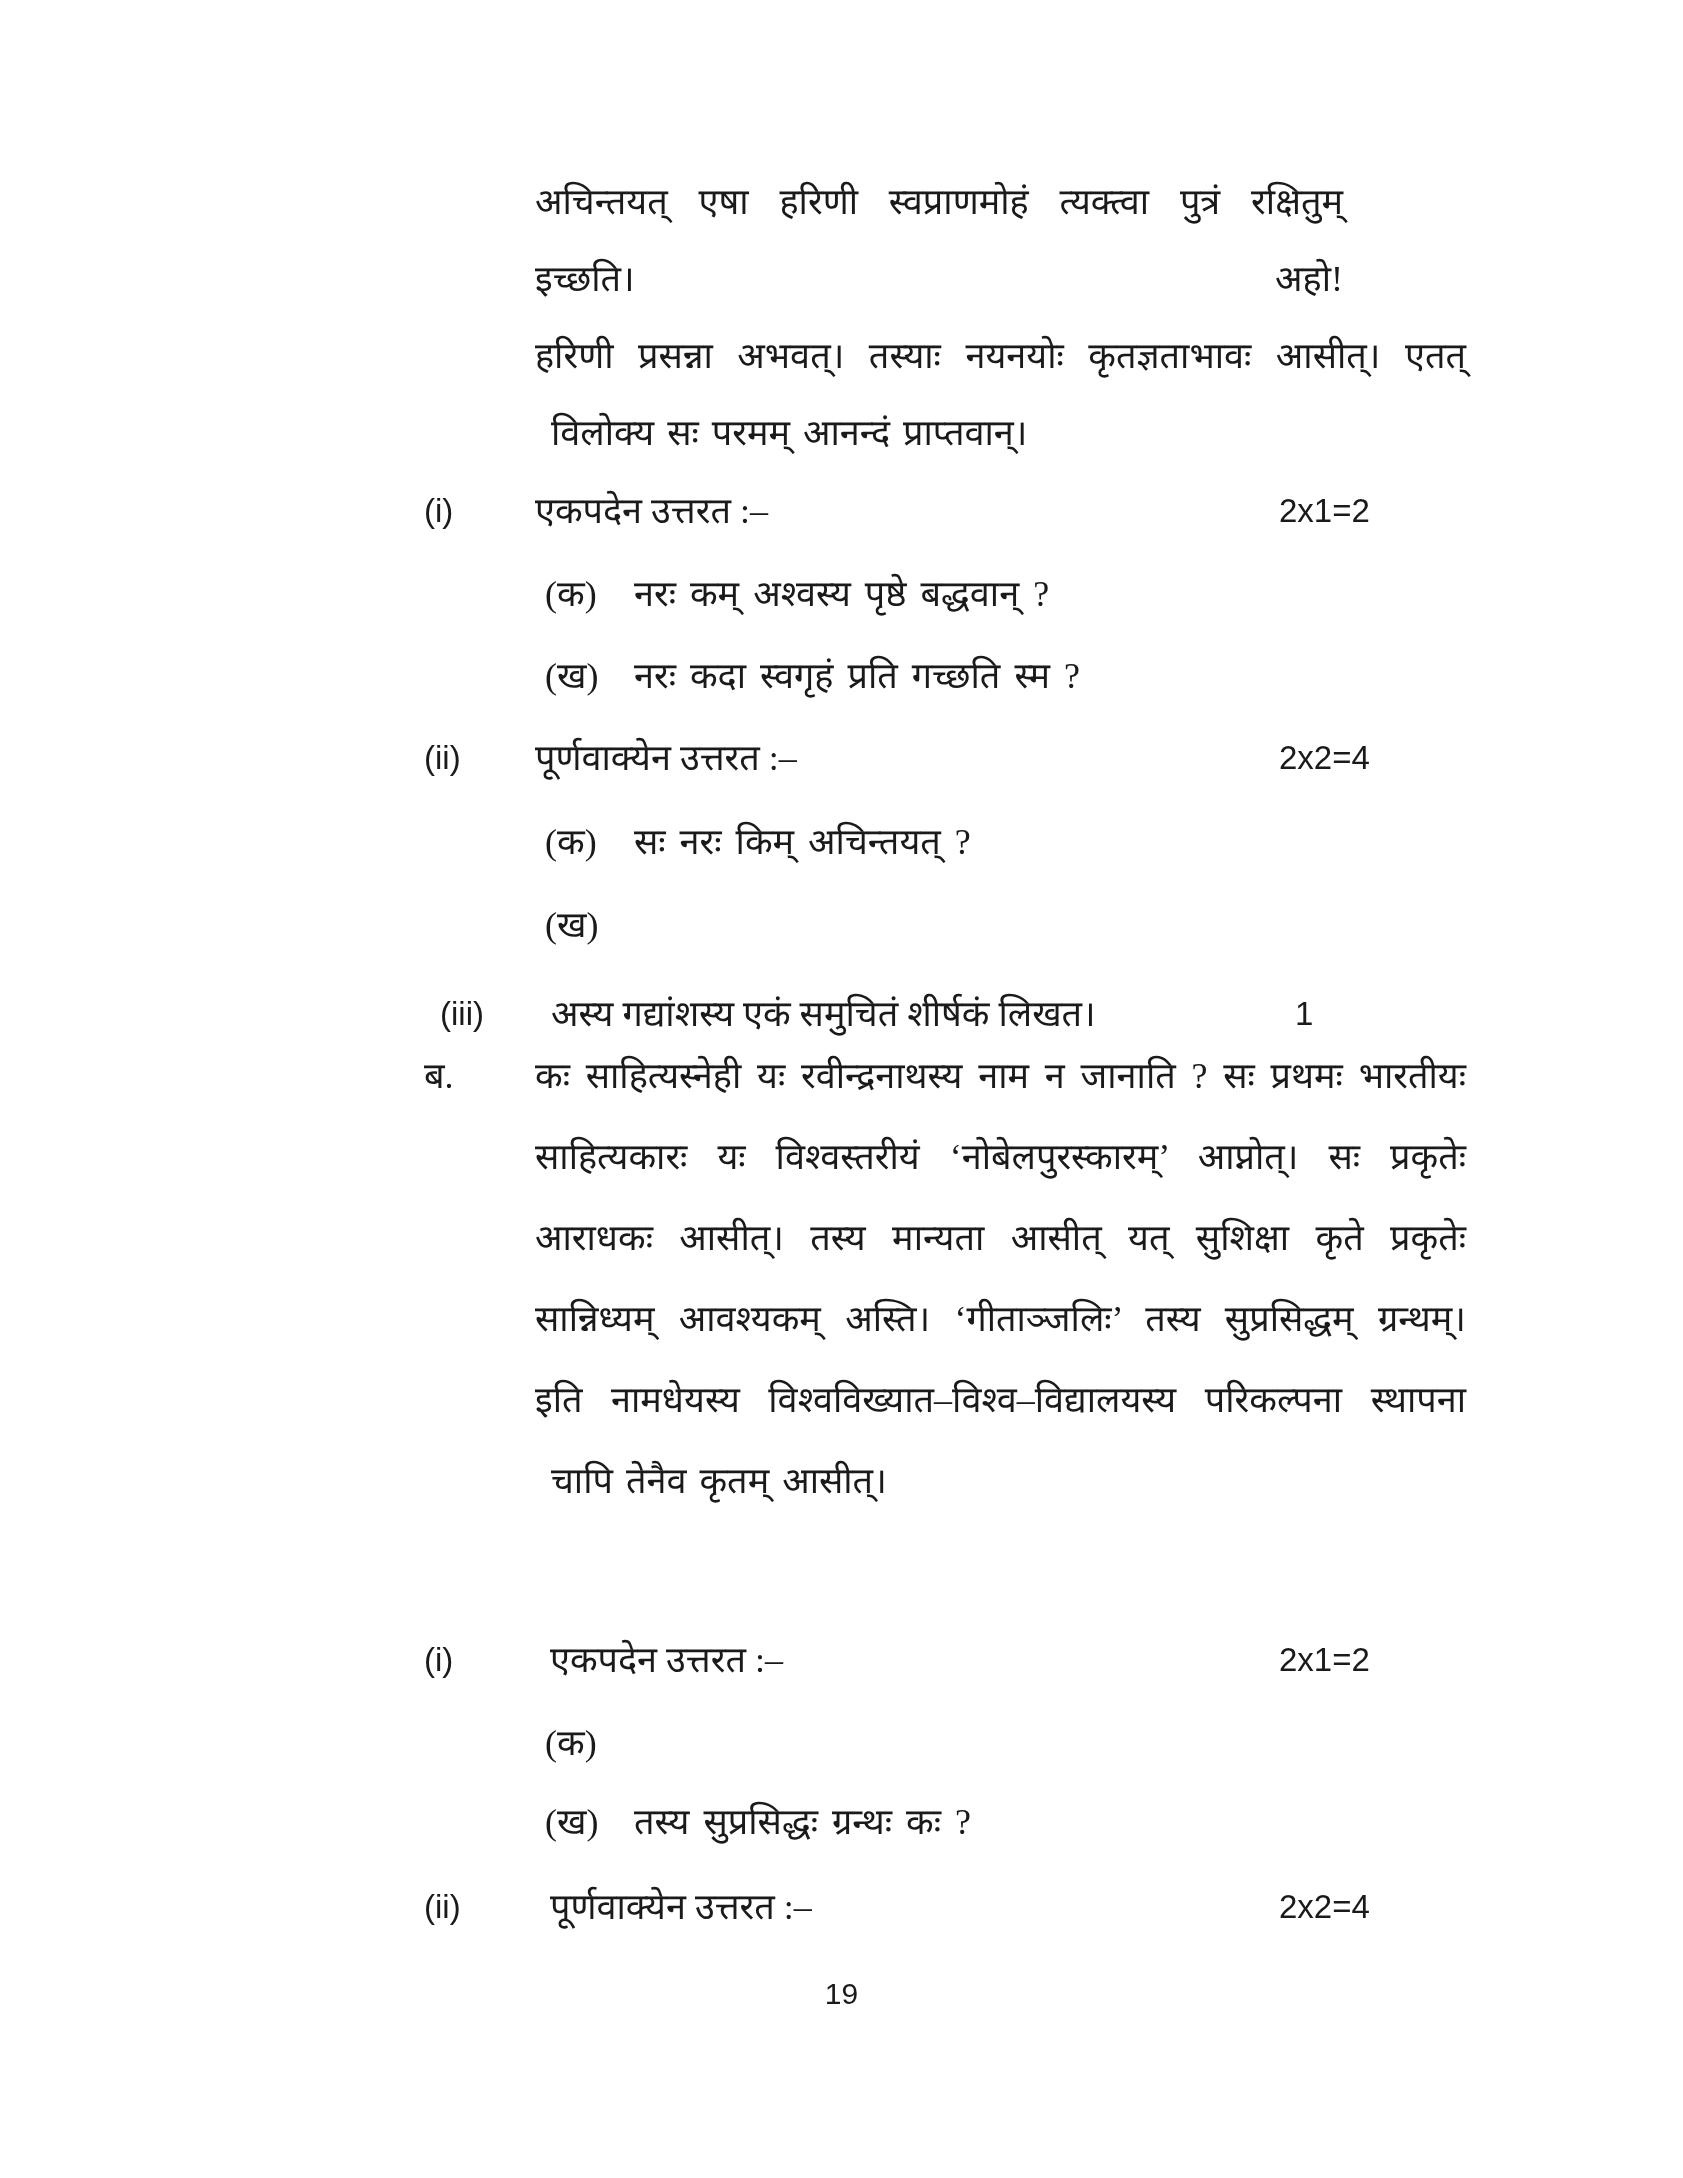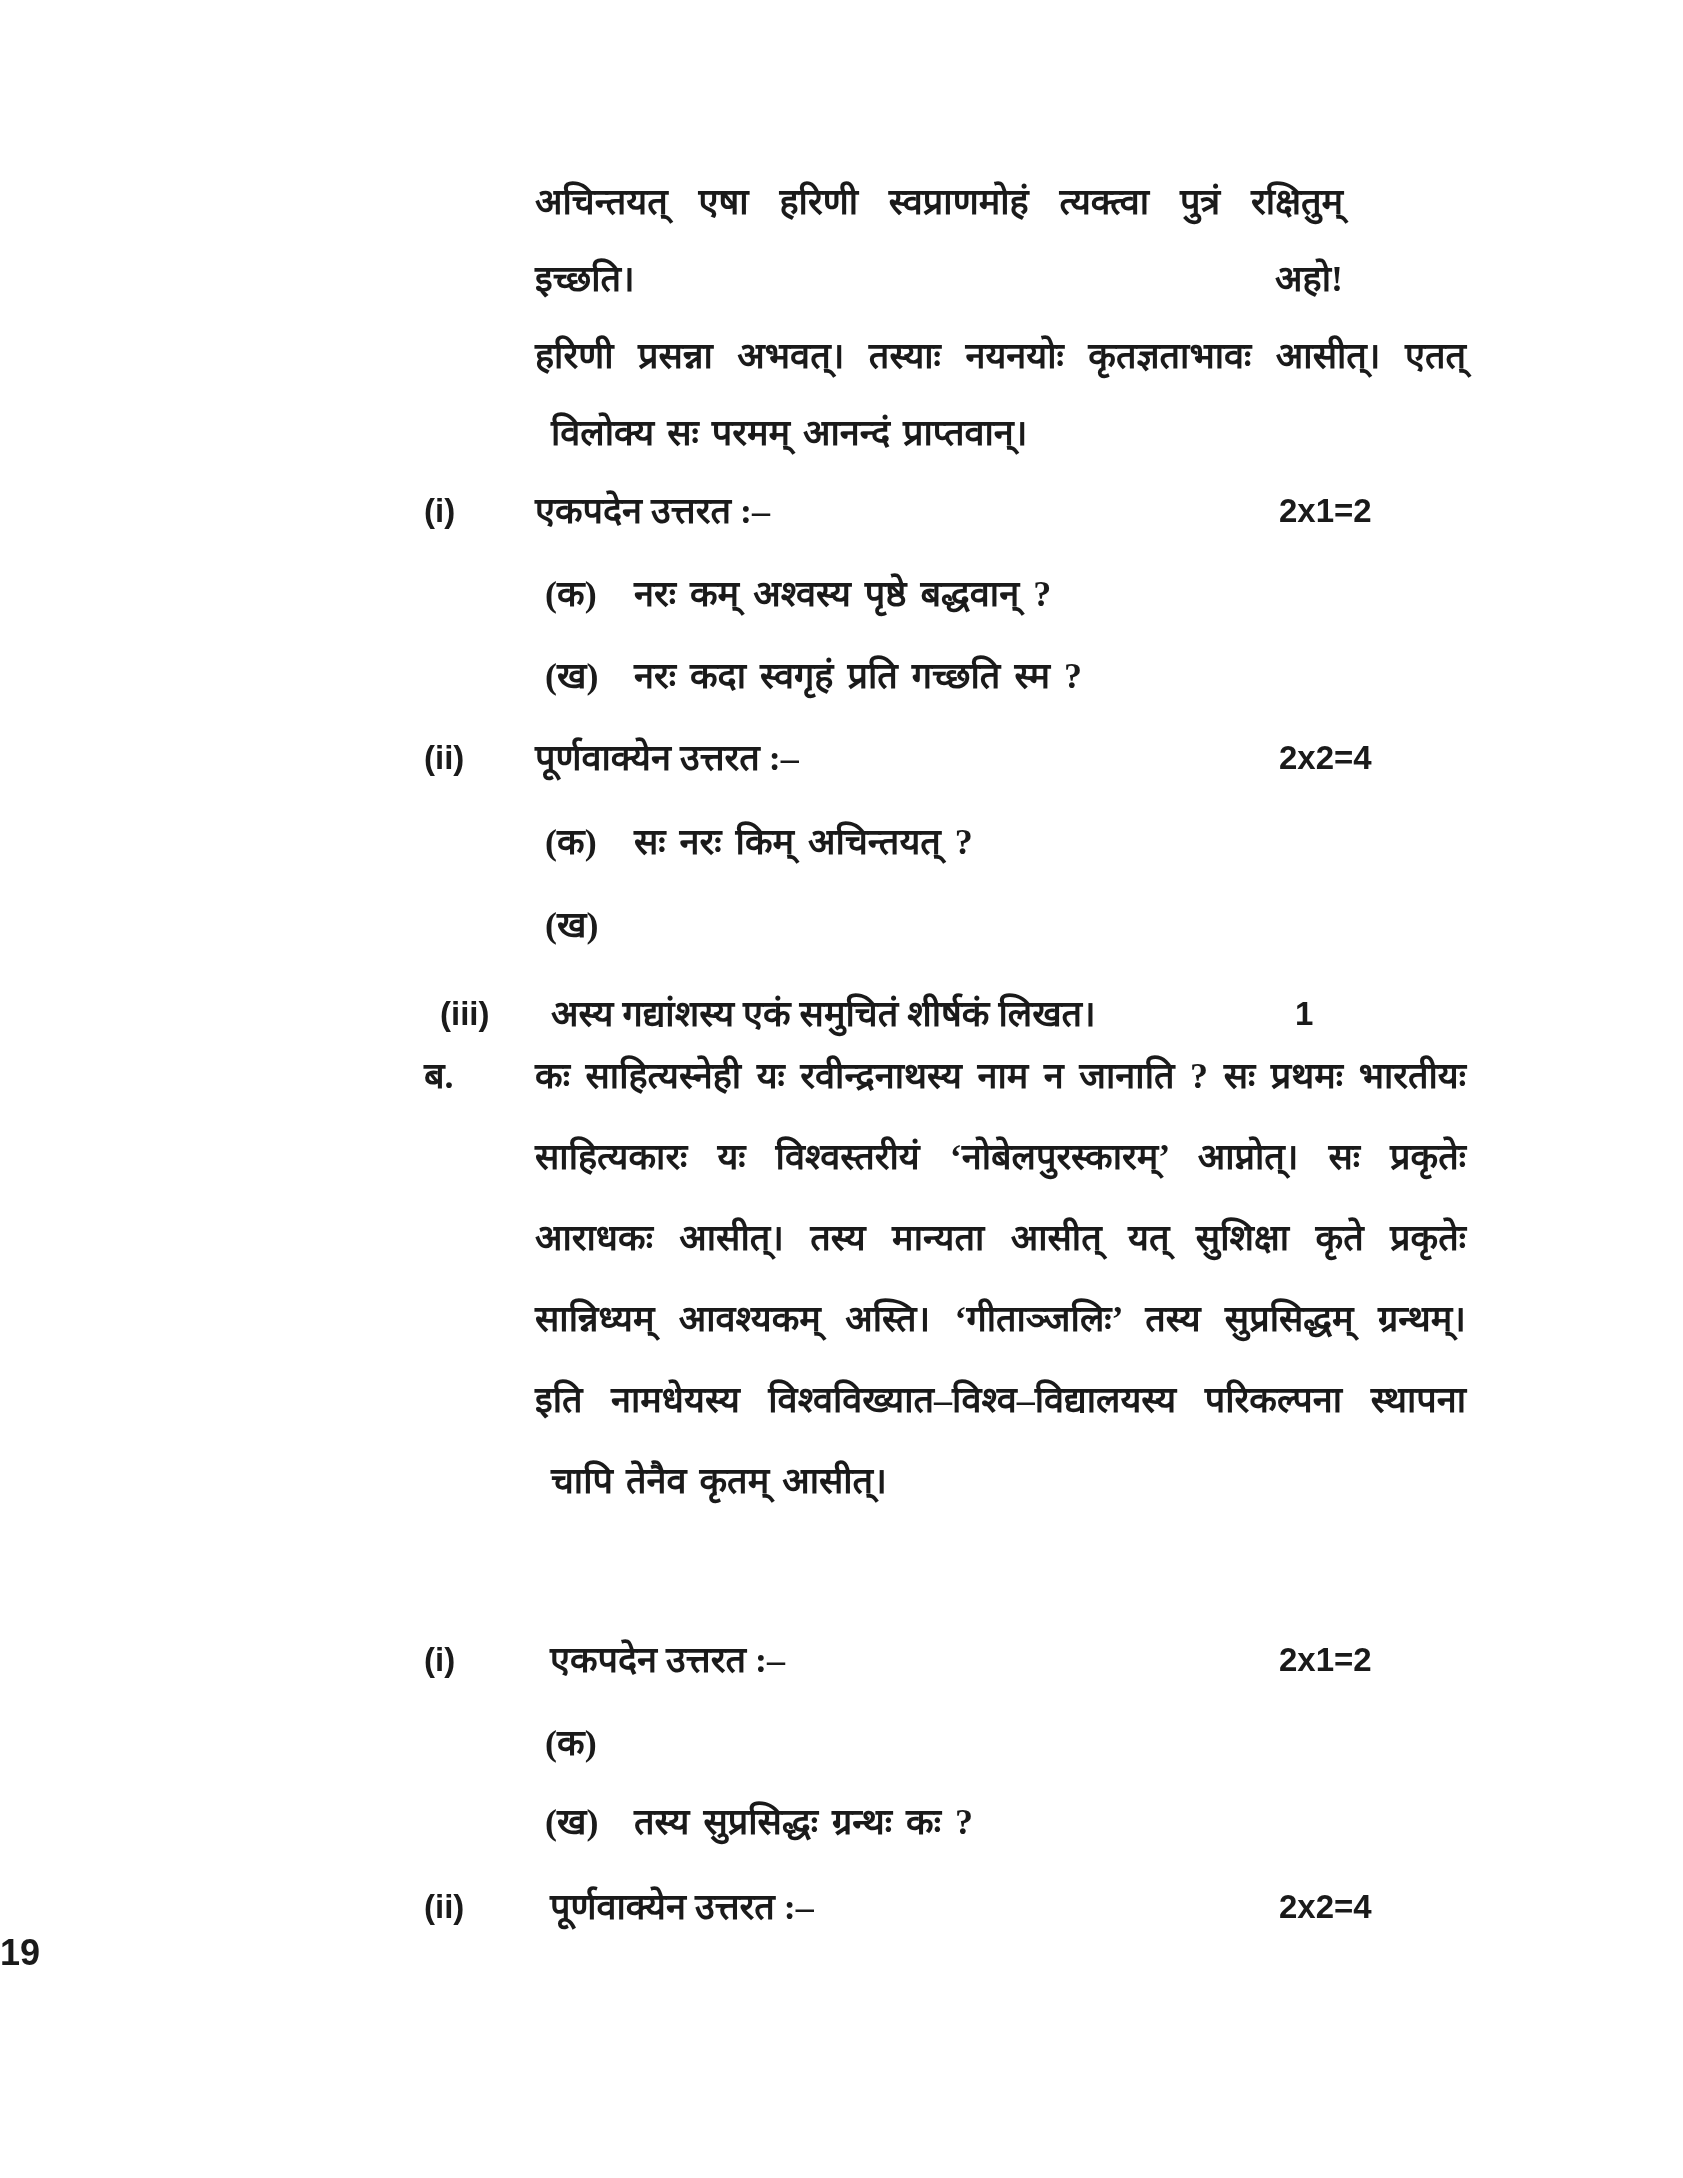--- a/index.html
+++ b/index.html
@@ -8,21 +8,20 @@
     background: #e8e8e8;
   }
   .page {
     position: relative;
     width: 1683px;
     height: 2178px;
     margin: 0 auto;
     background: #ffffff;
     color: #1a1a1a;
     overflow: hidden;
-    font-weight: bold;
   }
   
   .dev {
     font-family: "Liberation Serif", serif;
     font-size: 36px;
     color: #1a1a1a;
   }
   
   .lat {
     font-family: "Liberation Sans", sans-serif;
@@ -78,24 +77,24 @@
   }
   .blabel {
     position: absolute;
     left: 424px;
     top: 1036px;
     line-height: 81px;
   }
   .pagenum {
     position: absolute;
     left: 0;
-    top: 1932px;
+    top: 1977px;
     width: 1683px;
-    text-align: left;
-    font-size: 36px;
+    text-align: center;
+    font-size: 30px;
   }
 </style>
 </head>
 <body>
 
 <div class="page">
 
   <div class="passage dev" style="top:164px;">
     <div class="pline narrow">अचिन्तयत् एषा हरिणी स्वप्राणमोहं त्यक्त्वा पुत्रं रक्षितुम् इच्छति। अहो!</div>
     <div class="pline">हरिणी प्रसन्ना अभवत्। तस्याः नयनयोः कृतज्ञताभावः आसीत्। एतत्</div>

